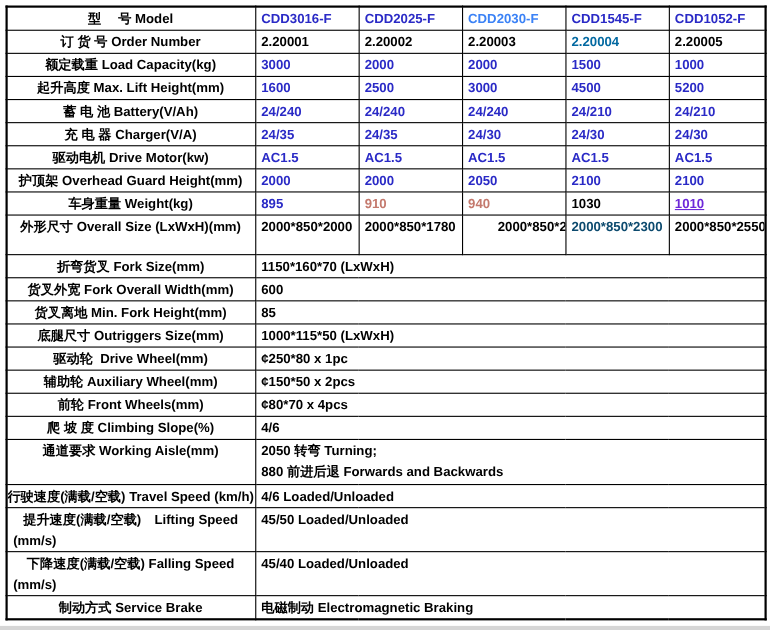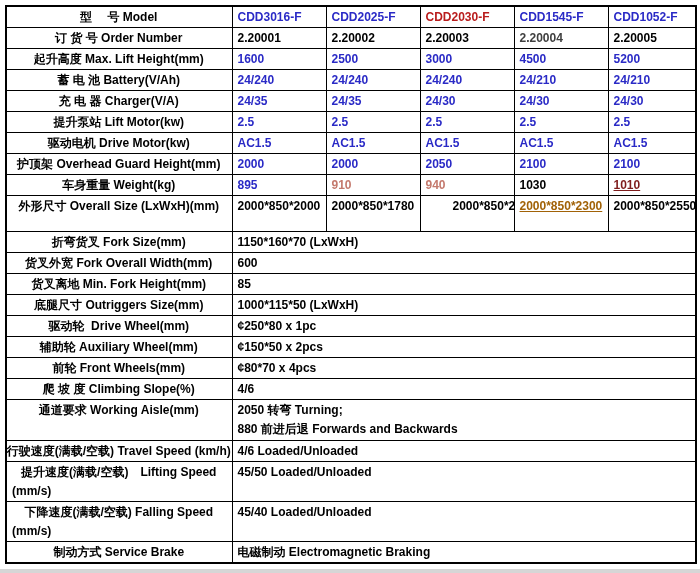--- a/index.html
+++ b/index.html
@@ -53,33 +53,43 @@
     <col style="width:94px">
     <col style="width:88px">
   </colgroup>
   <tbody>
       <tr>
         <td class="label-cell">
           <div class="label-line"><span>型　 号 Model</span><span class="unit"></span></div>
         </td>
         <td class="value-cell" style="color: rgb(42, 42, 198);">CDD3016-F</td>
         <td class="value-cell" style="color: rgb(42, 42, 198);">CDD2025-F</td>
-        <td class="value-cell" style="color: #b91c1c;">CDD2030-F</td>
+        <td class="value-cell" style="color: #3b82f6;">CDD2030-F</td>
         <td class="value-cell" style="color: rgb(42, 42, 198);">CDD1545-F</td>
         <td class="value-cell" style="color: rgb(42, 42, 198);">CDD1052-F</td>
       </tr>
       <tr>
         <td class="label-cell">
           <div class="label-line"><span>订 货 号 Order Number</span><span class="unit"></span></div>
         </td>
         <td class="value-cell" style="color: rgb(0, 0, 0);">2.20001</td>
         <td class="value-cell" style="color: rgb(0, 0, 0);">2.20002</td>
         <td class="value-cell" style="color: rgb(0, 0, 0);">2.20003</td>
-        <td class="value-cell" style="color: #404040;">2.20004</td>
+        <td class="value-cell" style="color: #0369a1;">2.20004</td>
         <td class="value-cell" style="color: rgb(0, 0, 0);">2.20005</td>
+      </tr>
+      <tr>
+        <td class="label-cell">
+          <div class="label-line"><span>额定载重 Load Capacity</span><span class="unit">(kg)</span></div>
+        </td>
+        <td class="value-cell" style="color: rgb(42, 42, 198);">3000</td>
+        <td class="value-cell" style="color: rgb(42, 42, 198);">2000</td>
+        <td class="value-cell" style="color: rgb(42, 42, 198);">2000</td>
+        <td class="value-cell" style="color: rgb(42, 42, 198);">1500</td>
+        <td class="value-cell" style="color: rgb(42, 42, 198);">1000</td>
       </tr>
       <tr>
         <td class="label-cell">
           <div class="label-line"><span>起升高度 Max. Lift Height</span><span class="unit">(mm)</span></div>
         </td>
         <td class="value-cell" style="color: rgb(42, 42, 198);">1600</td>
         <td class="value-cell" style="color: rgb(42, 42, 198);">2500</td>
         <td class="value-cell" style="color: rgb(42, 42, 198);">3000</td>
         <td class="value-cell" style="color: rgb(42, 42, 198);">4500</td>
         <td class="value-cell" style="color: rgb(42, 42, 198);">5200</td>
@@ -99,30 +109,20 @@
           <div class="label-line"><span>充 电 器 Charger</span><span class="unit">(V/A)</span></div>
         </td>
         <td class="value-cell" style="color: rgb(42, 42, 198);">24/35</td>
         <td class="value-cell" style="color: rgb(42, 42, 198);">24/35</td>
         <td class="value-cell" style="color: rgb(42, 42, 198);">24/30</td>
         <td class="value-cell" style="color: rgb(42, 42, 198);">24/30</td>
         <td class="value-cell" style="color: rgb(42, 42, 198);">24/30</td>
       </tr>
       <tr>
         <td class="label-cell">
-          <div class="label-line"><span>提升泵站 Lift Motor</span><span class="unit">(kw)</span></div>
-        </td>
-        <td class="value-cell" style="color: rgb(42, 42, 198);">2.5</td>
-        <td class="value-cell" style="color: rgb(42, 42, 198);">2.5</td>
-        <td class="value-cell" style="color: rgb(42, 42, 198);">2.5</td>
-        <td class="value-cell" style="color: rgb(42, 42, 198);">2.5</td>
-        <td class="value-cell" style="color: rgb(42, 42, 198);">2.5</td>
-      </tr>
-      <tr>
-        <td class="label-cell">
           <div class="label-line"><span>驱动电机 Drive Motor</span><span class="unit">(kw)</span></div>
         </td>
         <td class="value-cell" style="color: rgb(42, 42, 198);">AC1.5</td>
         <td class="value-cell" style="color: rgb(42, 42, 198);">AC1.5</td>
         <td class="value-cell" style="color: rgb(42, 42, 198);">AC1.5</td>
         <td class="value-cell" style="color: rgb(42, 42, 198);">AC1.5</td>
         <td class="value-cell" style="color: rgb(42, 42, 198);">AC1.5</td>
       </tr>
       <tr>
         <td class="label-cell">
@@ -135,30 +135,30 @@
         <td class="value-cell" style="color: rgb(42, 42, 198);">2100</td>
       </tr>
       <tr>
         <td class="label-cell">
           <div class="label-line"><span>车身重量 Weight</span><span class="unit">(kg)</span></div>
         </td>
         <td class="value-cell" style="color: rgb(42, 42, 198);">895</td>
         <td class="value-cell" style="color: rgb(196, 121, 109);">910</td>
         <td class="value-cell" style="color: rgb(196, 121, 109);">940</td>
         <td class="value-cell" style="color: rgb(0, 0, 0);">1030</td>
-        <td class="value-cell" style="color: #7f1d1d; text-decoration: underline;">1010</td>
+        <td class="value-cell" style="color: #6d28d9; text-decoration: underline;">1010</td>
       </tr>
       <tr style="height: 36px;">
         <td class="label-cell">
           <div class="label-line"><span>外形尺寸 Overall Size (LxWxH)</span><span class="unit">(mm)</span></div>
         </td>
         <td class="value-cell" style="color: rgb(0, 0, 0);">2000*850*2000</td>
         <td class="value-cell" style="color: rgb(0, 0, 0);">2000*850*1780</td>
         <td class="value-cell" style="color: rgb(0, 0, 0); padding-left: 32px;">2000*850*2050</td>
-        <td class="value-cell" style="color: #a16207; text-decoration: underline;">2000*850*2300</td>
+        <td class="value-cell" style="color: #0c4a6e;">2000*850*2300</td>
         <td class="value-cell" style="color: rgb(0, 0, 0); text-align: right;">2000*850*2550</td>
       </tr>
       <tr style="height: 16px;">
         <td class="label-cell">
           <div class="label-line"><span>折弯货叉 Fork Size</span><span class="unit">(mm)</span></div>
         </td>
         <td colspan="5" class="value-cell merged">
           <div>1150*160*70 (LxWxH)</div>
         </td>
       </tr>

